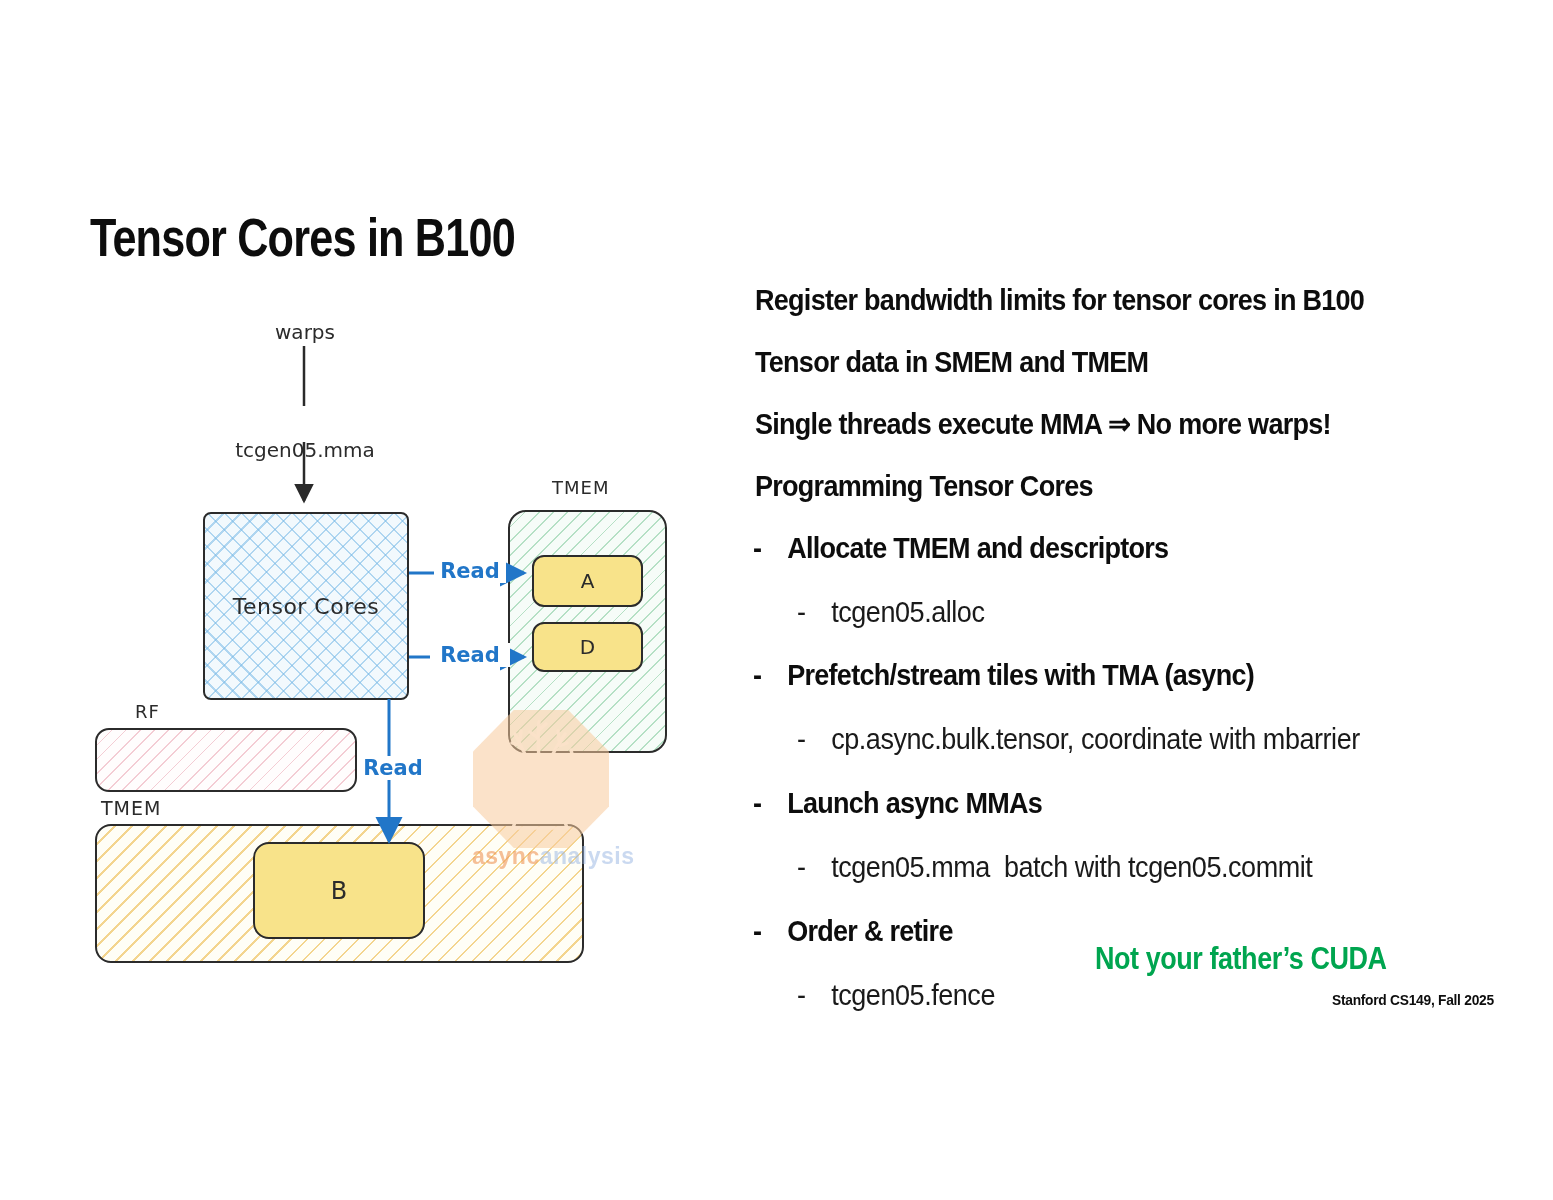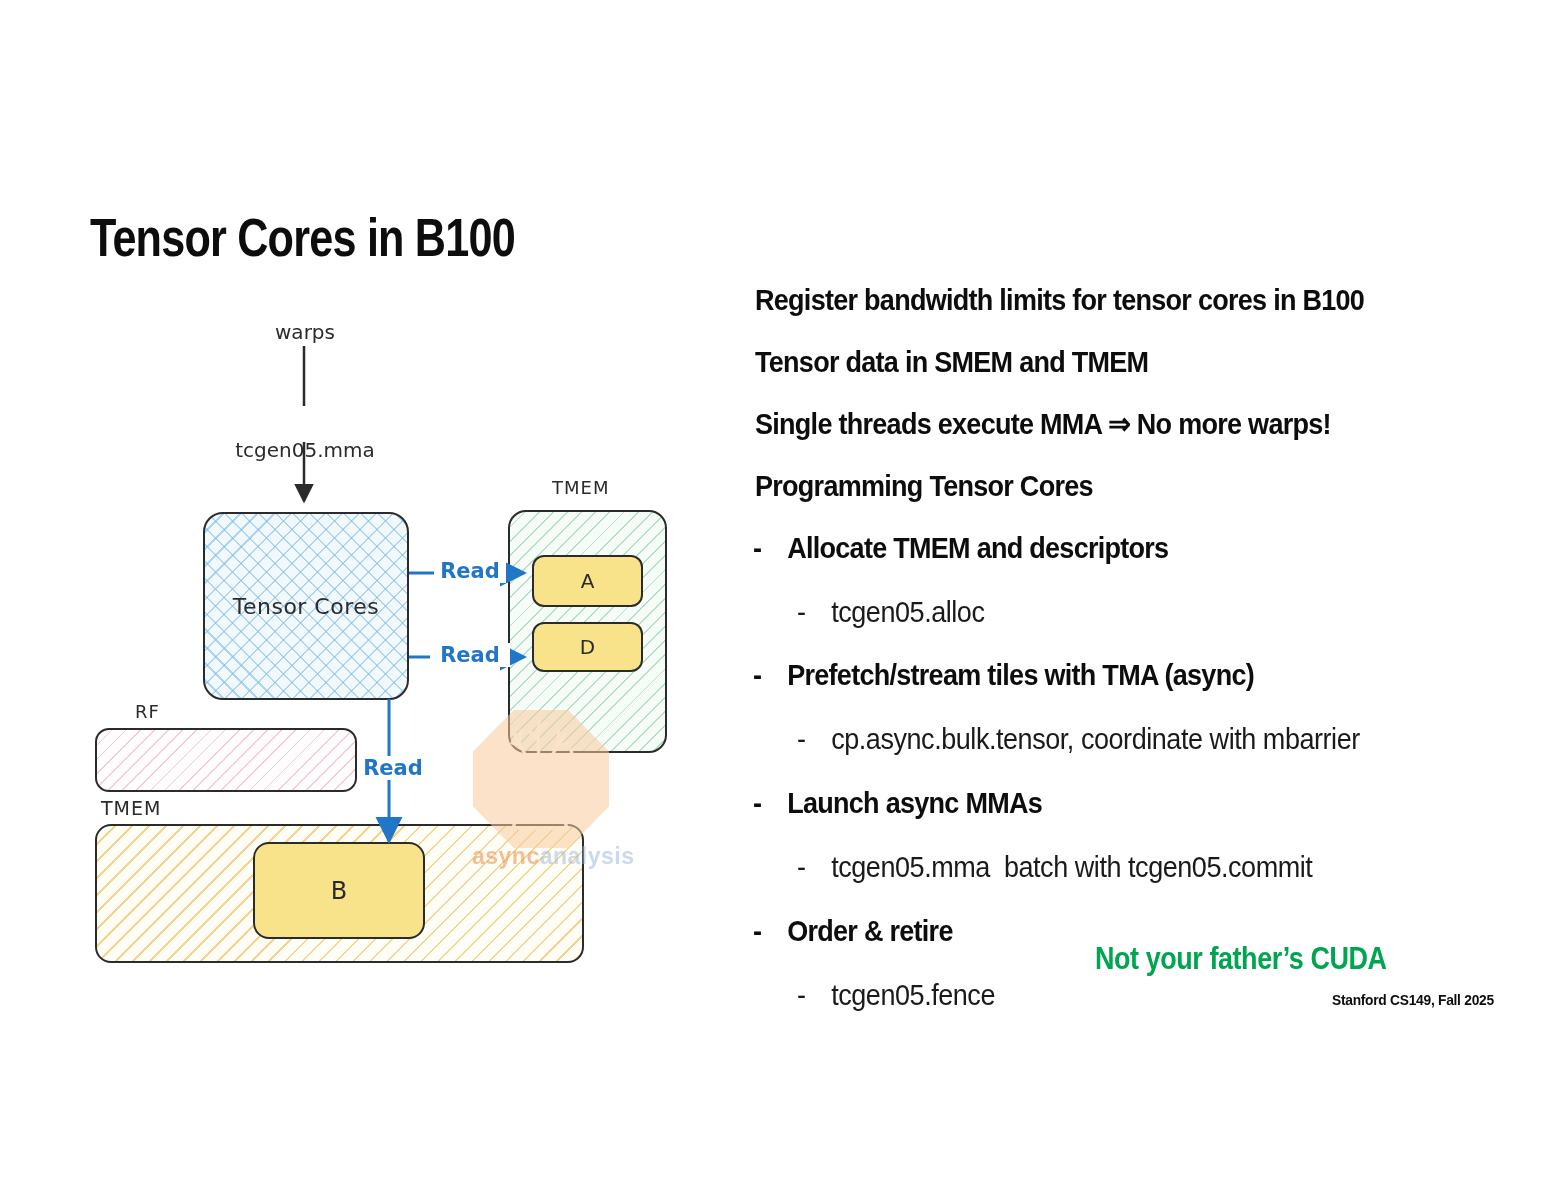--- a/index.html
+++ b/index.html
@@ -10,21 +10,21 @@
   
   #title{
     position:absolute;left:90px;top:206px;font-size:54px;font-weight:bold;
     letter-spacing:-1px;transform:scaleX(.80);transform-origin:left top;
     color:#0d0d0d;white-space:nowrap;
   }
   
   .hand{font-family:"DejaVu Sans",sans-serif;color:#2b2b2b;}
   .dbox{position:absolute;border:2.5px solid #2b2b2b;box-sizing:border-box;}
   #tensor-cores-box{
-    left:203px;top:512px;width:206px;height:188px;border-radius:20px;
+    left:203px;top:512px;width:206px;height:188px;border-radius:8px;
     background-color:#f2f9fd;
     background-image:
       repeating-linear-gradient(45deg, rgba(120,185,230,.55) 0 1.5px, transparent 1.5px 12px),
       repeating-linear-gradient(135deg, rgba(120,185,230,.55) 0 1.5px, transparent 1.5px 12px);
     display:flex;align-items:center;justify-content:center;z-index:1;
   }
   #tensor-cores-box .lbl{font-size:22px;letter-spacing:.5px;}
   #tmem-box{
     left:508px;top:510px;width:159px;height:243px;border-radius:18px;
     background-color:#f6fcf8;

